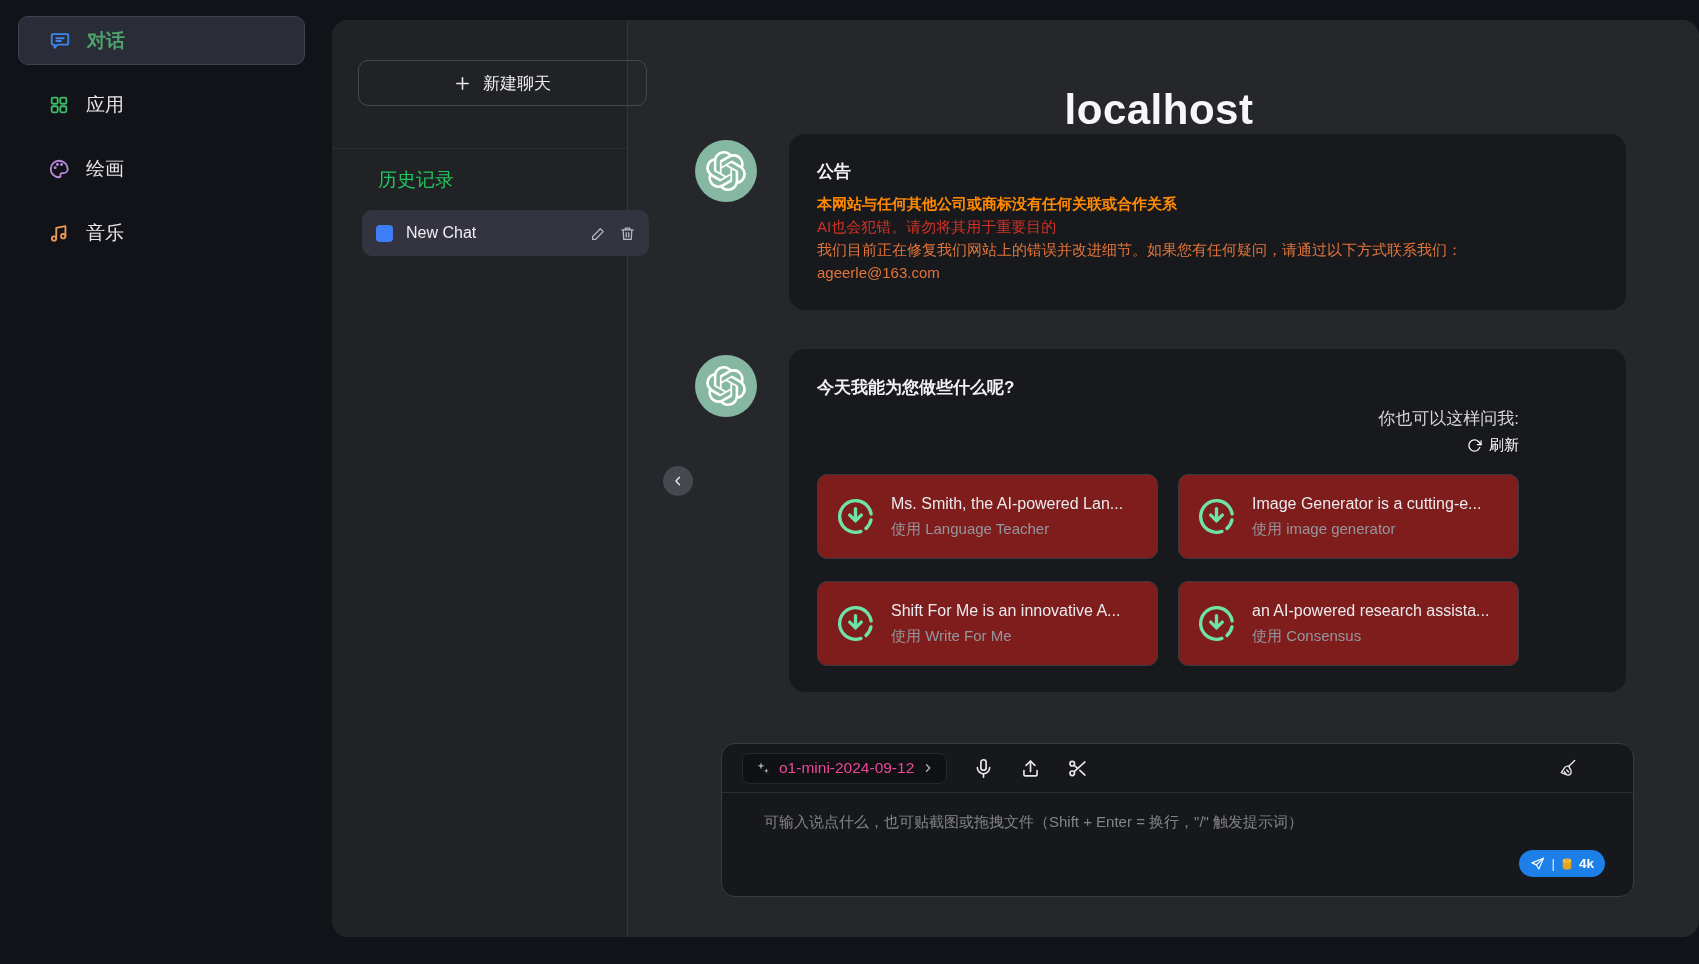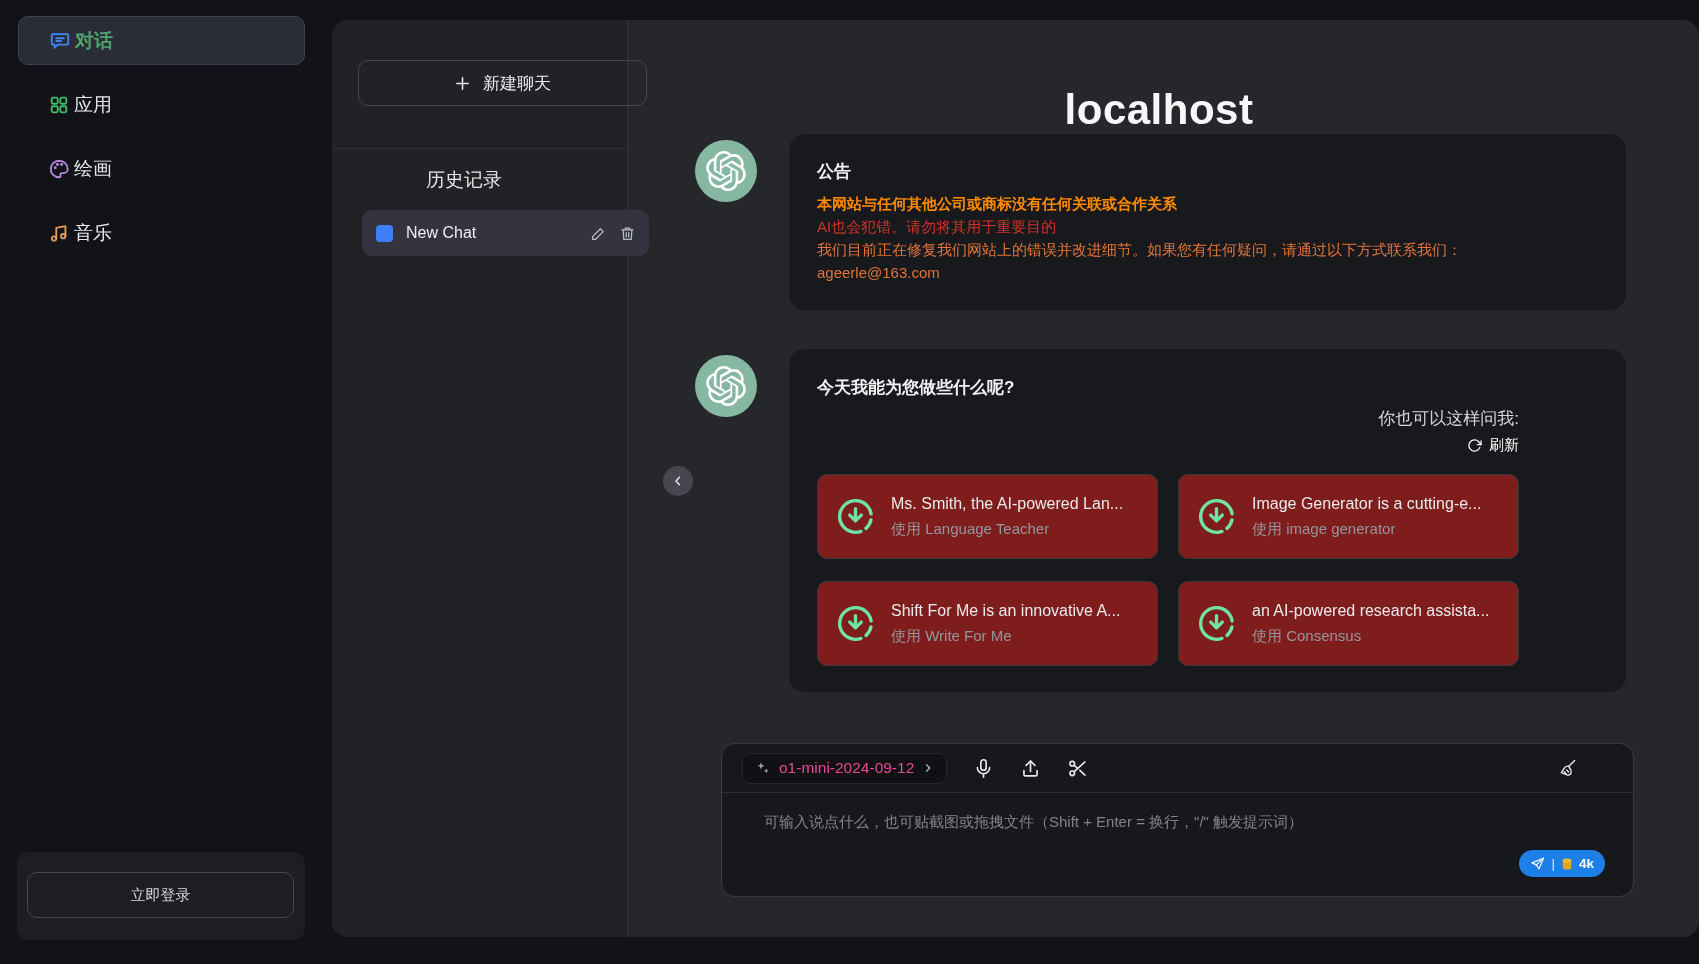--- a/index.html
+++ b/index.html
@@ -7,21 +7,21 @@
     margin:0; width:1699px; height:964px; overflow:hidden;
     background:#121318; color:#e6e6e9;
     font-family:"Liberation Sans","DejaVu Sans",sans-serif;
   }
   svg { display:block; }
 
   
   .sidebar { position:absolute; left:0; top:0; width:322px; height:100%; }
   .side-item {
     position:absolute; left:18px; width:287px; height:49px;
-    display:flex; align-items:center; gap:4px; padding-left:30px;
+    display:flex; align-items:center; gap:16px; padding-left:30px;
     border-radius:10px; font-size:19px; color:#e7e7ea; cursor:pointer;
   }
   .side-item.active { background:#2a2d37; border:1px solid #3f4350; color:#4fa36d; font-weight:bold; }
   .si-0 { top:16px; } .si-1 { top:80px; } .si-2 { top:144px; } .si-3 { top:208px; }
   .login-card {
     position:absolute; left:17px; top:852px; width:288px; height:88px;
     background:#1d1e23; border-radius:12px;
   }
   .login-btn {
     position:absolute; left:10px; top:20px; width:267px; height:46px;
@@ -41,21 +41,21 @@
     position:absolute; left:0; top:0; width:296px; height:100%;
     background:#202226; border-right:1px solid #343539; border-radius:16px 0 0 16px;
   }
   .newchat-btn {
     position:absolute; left:26px; top:40px; width:289px; height:46px;
     border:1px solid #47484f; border-radius:10px; background:transparent;
     color:#ececef; font-size:17px; display:flex; align-items:center; justify-content:center; gap:12px;
     cursor:pointer; font-family:inherit;
   }
   .chatlist-divider { position:absolute; left:0; top:128px; width:100%; height:1px; background:#2e2f34; }
-  .history-title { position:absolute; left:46px; top:147px; font-size:19px; color:#e5e5e5;margin-left:48px; }
+  .history-title { position:absolute; left:46px; top:147px; font-size:19px; color:#22c55e; }
   .chat-item {
     position:absolute; left:30px; top:190px; width:287px; height:46px;
     background:#333440; border-radius:10px; display:flex; align-items:center;
     padding:0 14px; gap:13px; cursor:pointer;
   }
   .chat-item-square { width:17px; height:17px; border-radius:4px; background:#3e7ef7; flex:0 0 auto; }
   .chat-item-title { flex:1; font-size:16px; color:#f0f0f3; }
   .chat-item-actions { display:flex; gap:14px; color:#b9bcc3; }
   .chat-item-actions .act { cursor:pointer; }
 
@@ -173,23 +173,20 @@
     <span>
       <svg width="22" height="22" viewBox="0 0 24 24" fill="none" stroke="#e89a5a" stroke-width="2" stroke-linecap="round" stroke-linejoin="round">
         <path d="M9 18V6.5L19 4.5V15.5"></path>
         <circle cx="6.6" cy="18" r="2.4"></circle>
           <circle cx="16.6" cy="15.5" r="2.4"></circle>
       </svg>
     </span>
     <span>音乐</span>
   </div>
 
-  <div class="login-card">
-    <button class="login-btn">立即登录</button>
-  </div>
 </aside>
 
 <div class="window">
 
   <section class="chatlist">
     <button class="newchat-btn">
       <span>
         <svg width="17" height="17" viewBox="0 0 24 24" fill="none" stroke="#ececef" stroke-width="2.2" stroke-linecap="round">
             <path d="M12 4v16M4 12h16"></path>
           </svg>

